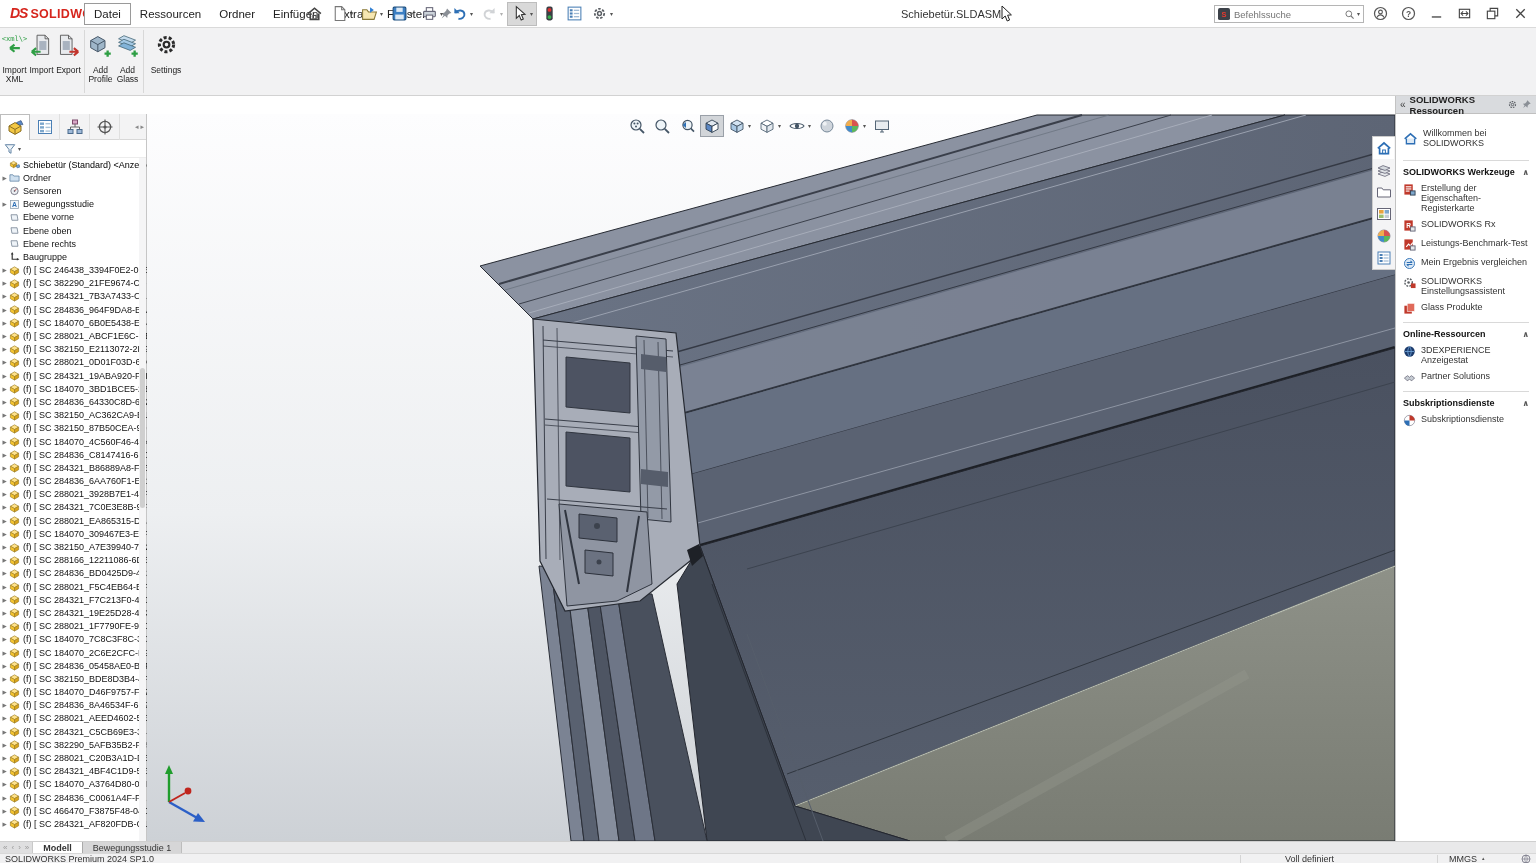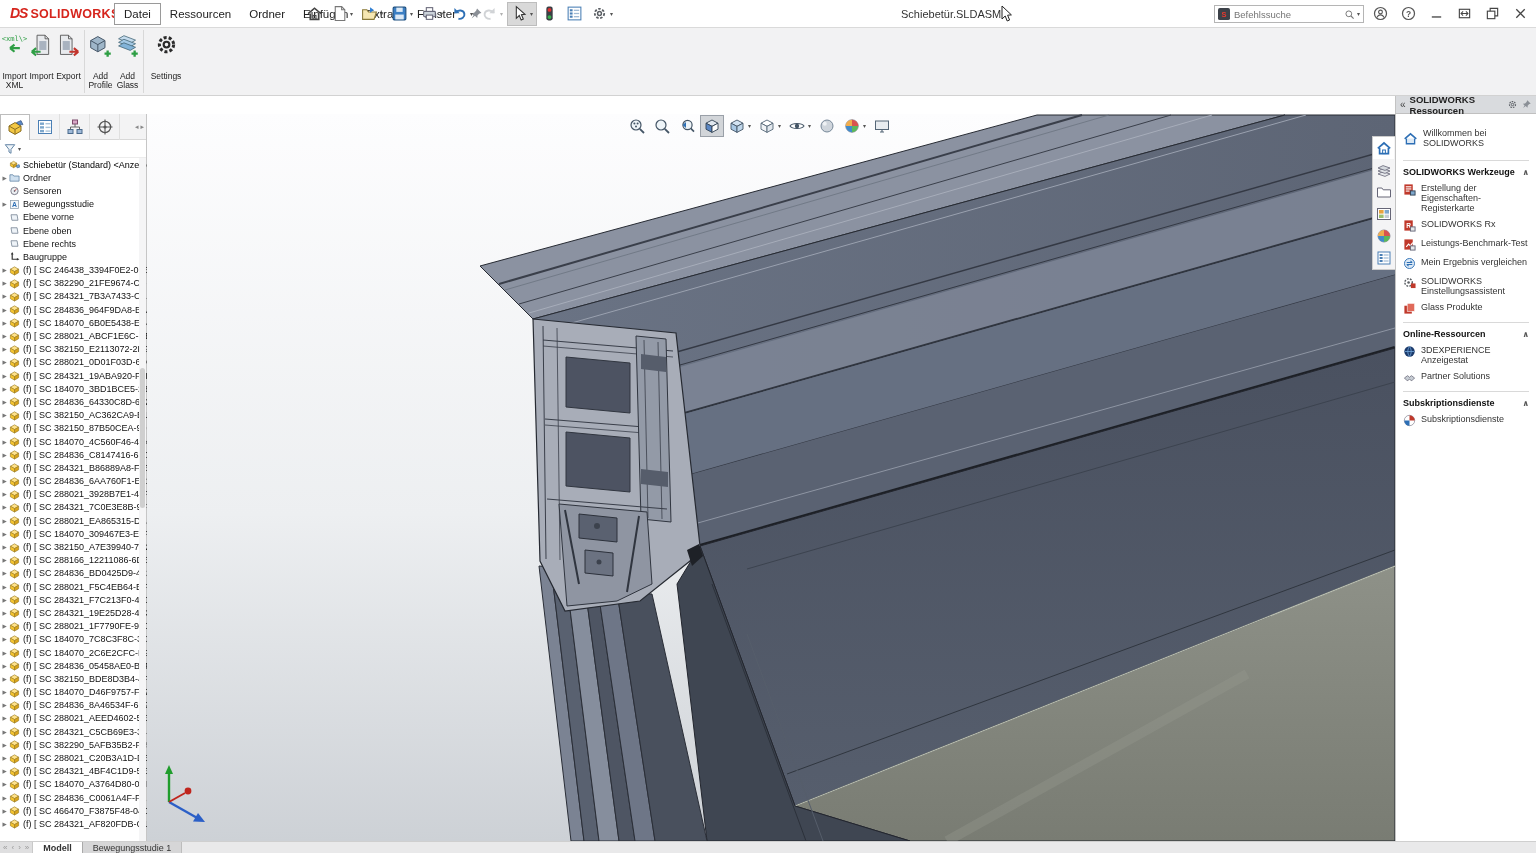--- a/index.html
+++ b/index.html
@@ -12,21 +12,21 @@
   .caret { font-size:6px; color:#555; margin-left:2px; line-height:1; }
 
   
   .titlebar { position:absolute; left:0; top:0; width:1536px; height:28px; background:#fff;
               border-bottom:1px solid #dadada; }
   .logo { position:absolute; left:10px; top:5px; display:flex; align-items:baseline; }
   .logo-mark { color:#d6251d; font-weight:bold; font-style:italic; font-size:14px; letter-spacing:-1px; margin-right:3px; }
   .logo-name { color:#d6251d; font-size:12.5px; font-weight:bold; letter-spacing:.3px; }
   .menus { position:absolute; left:84px; top:0; height:27px; display:flex; align-items:center; }
   .menu-item { padding:4px 9px; font-size:11.5px; color:#222; }
-  .menu-item.boxed { border:1px solid #9a9a9a; background:#fff;margin-left:30px; }
+  .menu-item.boxed { border:1px solid #9a9a9a; background:#fff; }
   .pin-btn { width:18px; height:18px; margin-left:4px; }
   .tbtools { position:absolute; left:302px; top:0; height:27px; display:flex; align-items:center; }
   .tbtn { height:24px; padding:0 3px; display:flex; align-items:center; border:1px solid transparent; }
   .tbtn .ic { width:17px; height:17px; }
   .tbtn.active { background:#d9d9d9; border-color:#bdbdbd; }
   .tbtn.disabled { opacity:.45; }
   .doc-title { position:absolute; left:901px; top:8px; font-size:11px; color:#333; }
   .mouse-cursor { position:absolute; left:1000px; top:5px; width:13px; height:18px; }
   .searchbox { position:absolute; left:1214px; top:5px; width:150px; height:18px; border:1px solid #b5b5b5;
                background:#fff; display:flex; align-items:center; padding:0 3px; }
@@ -39,21 +39,21 @@
   .winbtn .ic { width:15px; height:15px; }
 
   
   .ribbon { position:absolute; left:0; top:28px; width:1536px; height:68px; background:#f2f2f3;
             border-bottom:1px solid #d2d2d2; display:flex; }
   .rgroup { display:flex; padding:2px 1px; }
   .rdiv { width:1px; background:#d8d8d8; margin:2px 1px; }
   .rbtn { width:27px; display:flex; flex-direction:column; align-items:center; padding-top:3px; }
   .rbtn.wide { width:40px; }
   .rbtn .ic { width:25px; height:25px; }
-  .rbtn .rlabel { font-size:8.5px; line-height:9px; text-align:center; color:#222; margin-top:14px;
+  .rbtn .rlabel { font-size:8.5px; line-height:9px; text-align:center; color:#222; margin-top:8px;
                   word-spacing:27px; }
   .rbtn.wide .rlabel { word-spacing:normal; }
 
   
   .tabrow { position:absolute; left:0; top:96px; width:1395px; height:18px; background:#e9eaeb;
             border-bottom:1px solid #c8c8c8; display:flex; align-items:flex-end; padding-left:2px; }
   .dtab { font-size:10px; padding:2px 9px 2px 9px; background:linear-gradient(#f4f4f4,#dcdcdc);
           border:1px solid #b9b9b9; border-bottom:none; color:#333; margin-right:1px; height:16px; }
   .dtab.active { background:#fff; height:18px; border-color:#b0b0b0; }
 
@@ -1404,14 +1404,30 @@
   <div class="modeltabs" id="modeltabs">
       <span class="mnav">
         <span>«</span>
         <span>‹</span>
         <span>›</span>
         <span>»</span>
       </span>
       <span class="mtab active">Modell</span>
       <span class="mtab">Bewegungsstudie 1</span>
     </div>
+  <div class="statusbar">
+    <span class="status-left">SOLIDWORKS Premium 2024 SP1.0</span>
+    <span class="status-sep" style="left:1240px"></span>
+    <span class="status-state">Voll definiert</span>
+    <span class="status-sep" style="left:1437px"></span>
+    <span class="status-units">
+      <span>MMGS</span>
+      <span class="caret">▴</span>
+    </span>
+    <span class="ic status-globe">
+        <svg viewBox="0 0 12 12">
+          <circle cx="6" cy="6" r="4.8" fill="none" stroke="#667" stroke-width=".9"></circle>
+          <path d="M1.2 6h9.6M6 1.2c-2 2.6-2 7 0 9.6 2-2.6 2-7 0-9.6z" fill="none" stroke="#667" stroke-width=".7"></path>
+        </svg>
+      </span>
+  </div>
 
 </div>
 
 </body></html>

